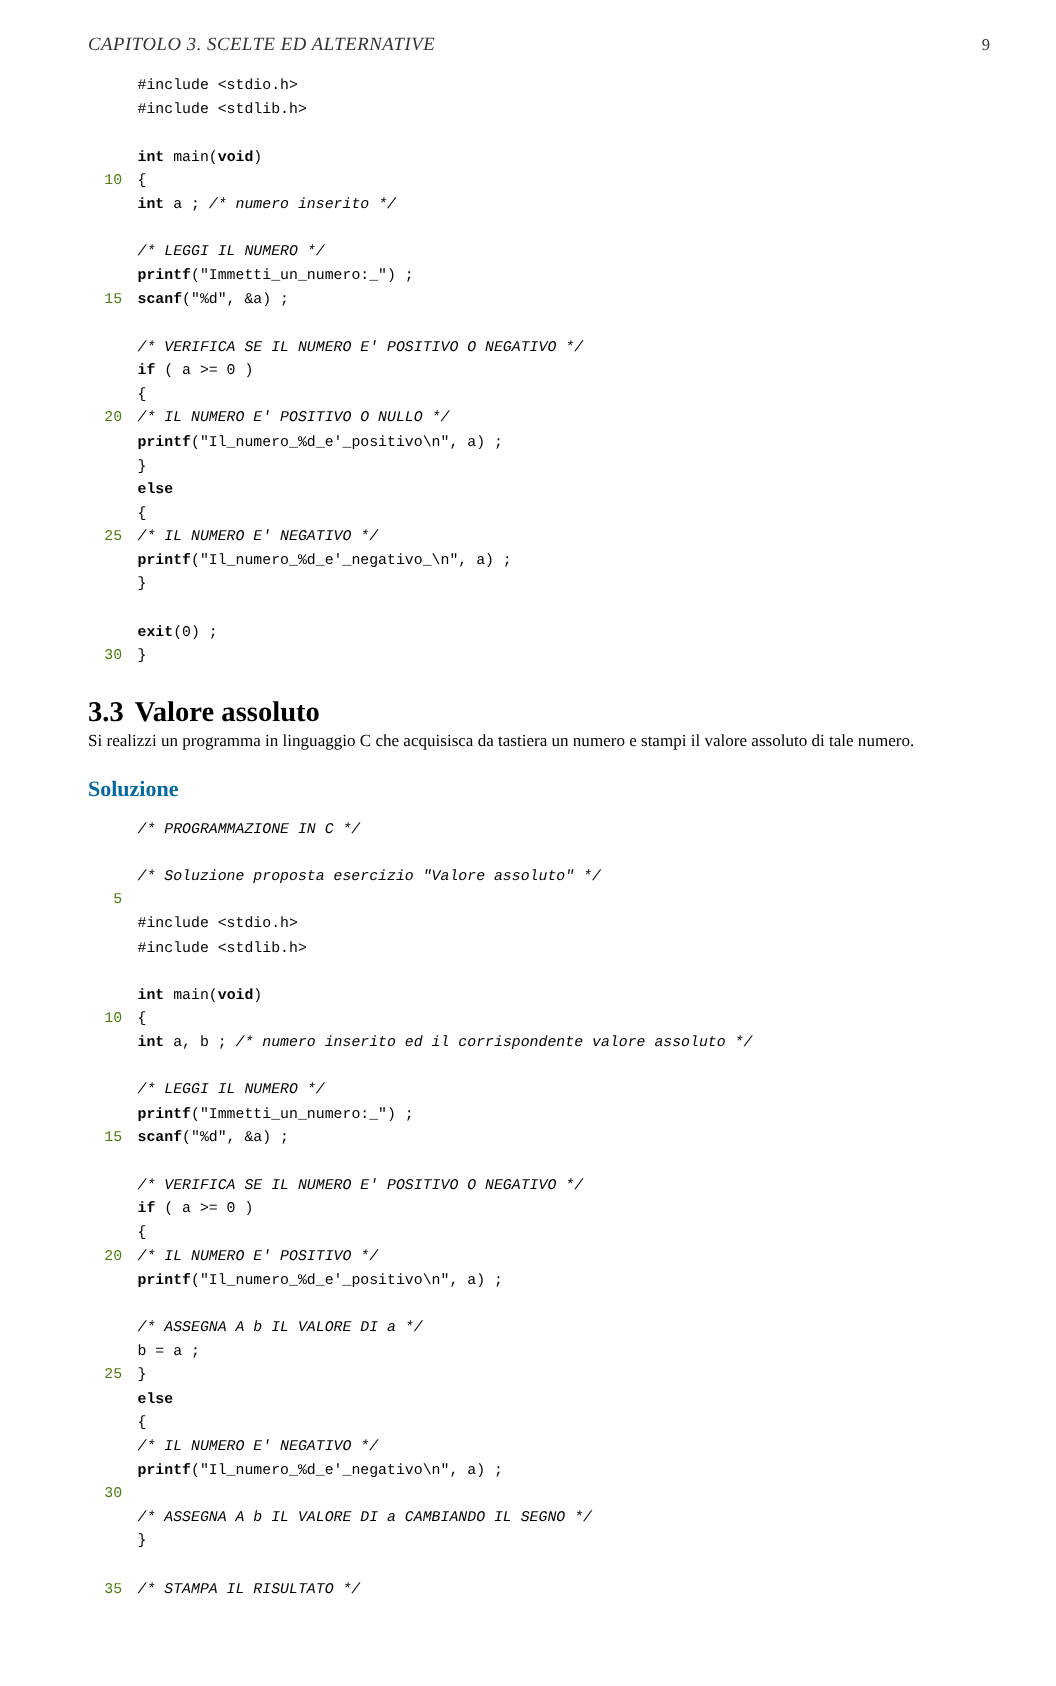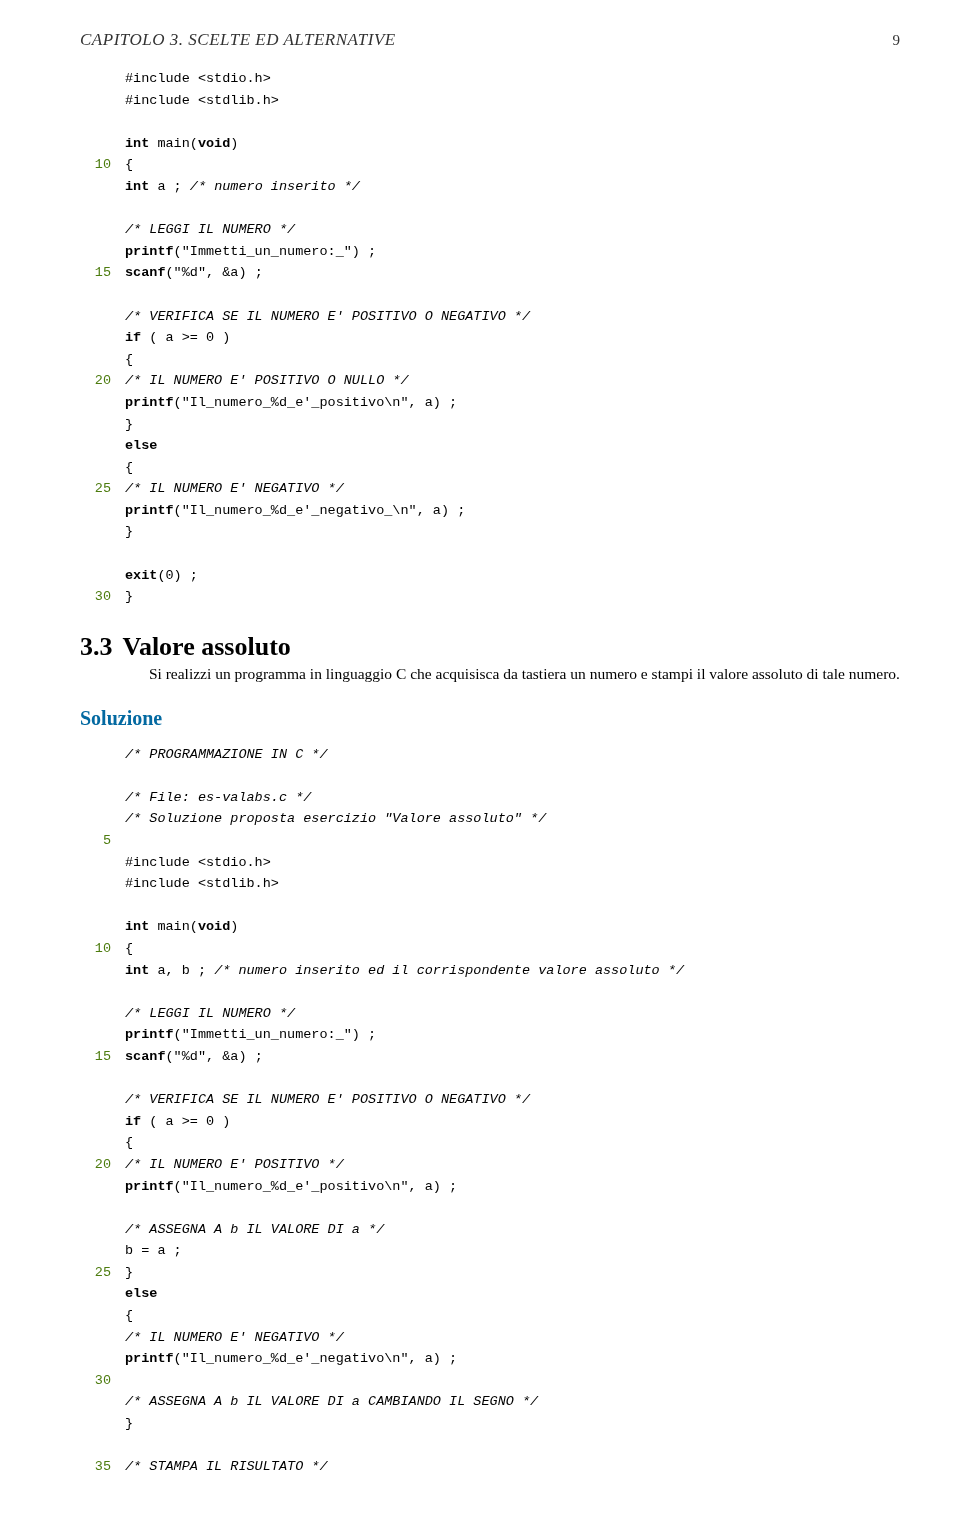--- a/index.html
+++ b/index.html
@@ -78,21 +78,20 @@
     }
     .section-num {
       margin-right: 10px;
     }
     .body-text {
       font-family: Georgia, serif;
       font-size: 15.5px;
       line-height: 1.6;
       color: #000;
       margin-bottom: 20px;
-      text-align: right;
     }
     .solution-heading {
       font-family: Georgia, serif;
       font-size: 20px;
       font-weight: bold;
       margin: 20px 0 14px 0;
       color: #0369a1;
     }
   </style>
 </head>
@@ -218,24 +217,20 @@
     <div class="code-line">
       <span class="line-num-empty"></span>
       <span class="code-content"><span class="comment">/* PROGRAMMAZIONE IN C */</span></span>
     </div>
     <div class="code-line">
       <span class="line-num-empty"></span>
       <span class="code-content">&nbsp;</span>
     </div>
     <div class="code-line">
       <span class="line-num-empty"></span>
-      <span class="code-content"><span class="comment">/* File: es-valabs.c */</span></span>
-    </div>
-    <div class="code-line">
-      <span class="line-num-empty"></span>
       <span class="code-content"><span class="comment">/* Soluzione proposta esercizio "Valore assoluto" */</span></span>
     </div>
     <div class="code-line">
       <span class="line-num">5</span>
       <span class="code-content">&nbsp;</span>
     </div>
     <div class="code-line">
       <span class="line-num-empty"></span>
       <span class="code-content">#include &lt;stdio.h&gt;</span>
     </div>

